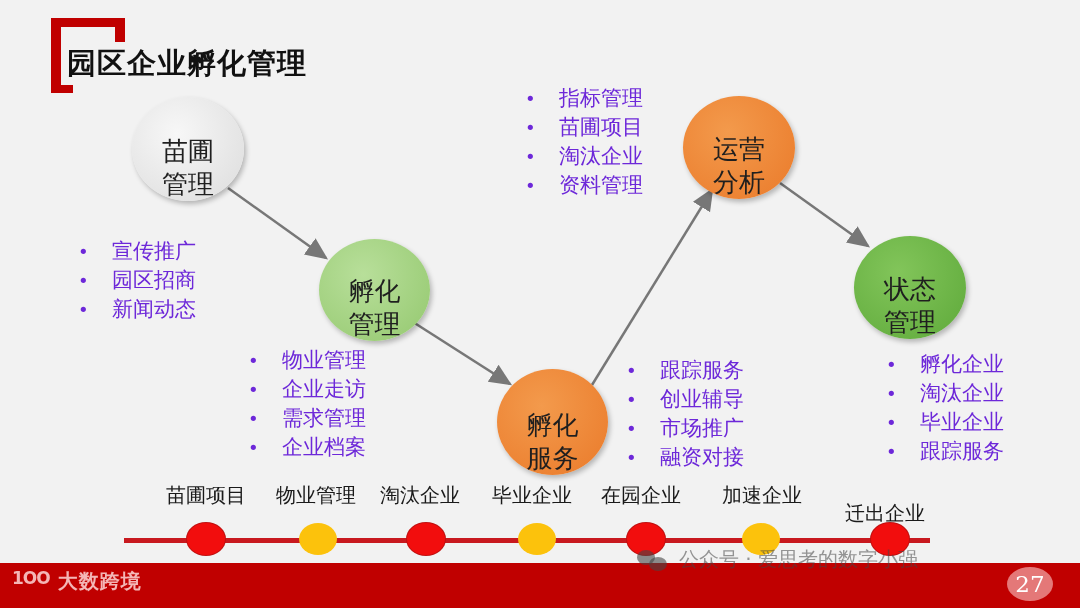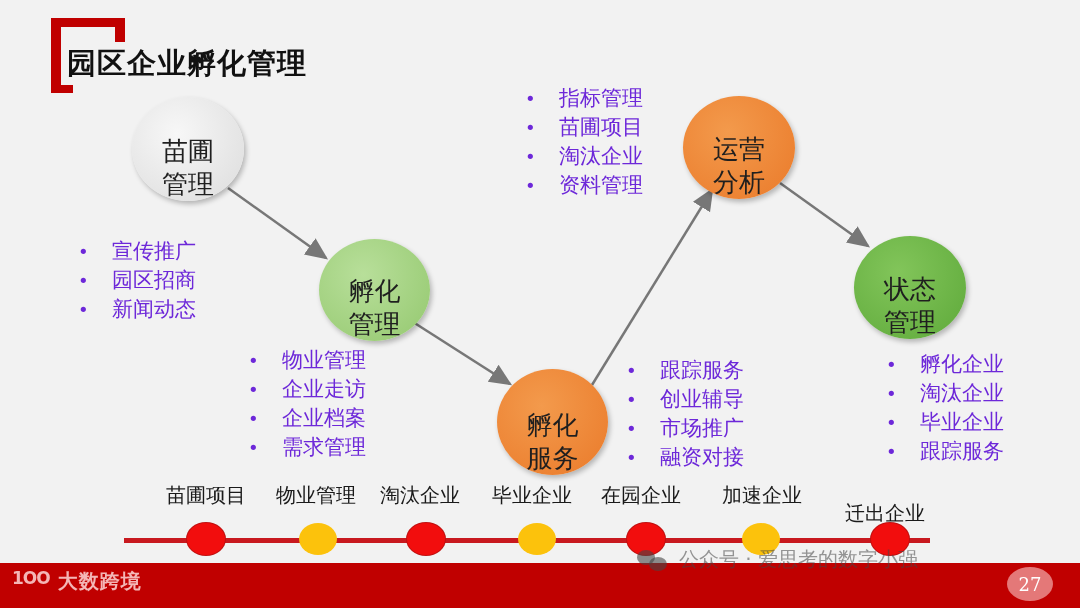--- a/index.html
+++ b/index.html
@@ -41,21 +41,21 @@
   .footer { position:absolute; left:0; top:563px; width:1080px; height:45px; background:#c00000; }
   .logo { position:absolute; left:12px; top:568px; display:flex; align-items:flex-start; color:#f4b6b6; }
   .logo .mark { font-size:17px; font-weight:bold; margin-right:8px; letter-spacing:-1px; }
   .logo .name { font-size:20px; font-weight:bold; letter-spacing:1px; }
   .watermark { position:absolute; left:637px; top:546px; font-size:20px; color:rgba(70,70,70,0.55); white-space:nowrap; display:flex; align-items:center; }
   .watermark .wechat { width:32px; height:24px; position:relative; margin-right:10px; }
   .watermark .wechat i { position:absolute; border-radius:50%; background:rgba(70,70,70,0.6); }
   .page-num {
     position:absolute; left:1007px; top:567px; width:46px; height:34px; border-radius:50%;
     background:rgba(240,160,160,0.75); color:#fff; font-family:"DejaVu Serif",serif;
-    font-size:18px; display:flex; align-items:center; justify-content:center;
+    font-size:23px; display:flex; align-items:center; justify-content:center;
   }
 </style>
 </head>
 <body>
 
 <div class="bracket">
   <div class="v"></div>
     <div class="t"></div>
     <div class="r"></div>
     <div class="b"></div>
@@ -106,22 +106,22 @@
 </div>
 
 <ul class="bul" style="left:78px;top:221px;margin-top:16px;">
   <li>宣传推广</li>
   <li>园区招商</li>
   <li>新闻动态</li>
 </ul>
 <ul class="bul" style="left:248px;top:346px;">
   <li>物业管理</li>
   <li>企业走访</li>
+  <li>需求管理</li>
   <li>企业档案</li>
-  <li>需求管理</li>
 </ul>
 <ul class="bul" style="left:626px;top:356px;">
   <li>跟踪服务</li>
   <li>创业辅导</li>
   <li>市场推广</li>
   <li>融资对接</li>
 </ul>
 <ul class="bul" style="left:525px;top:84px;">
   <li>指标管理</li>
   <li>苗圃项目</li>

